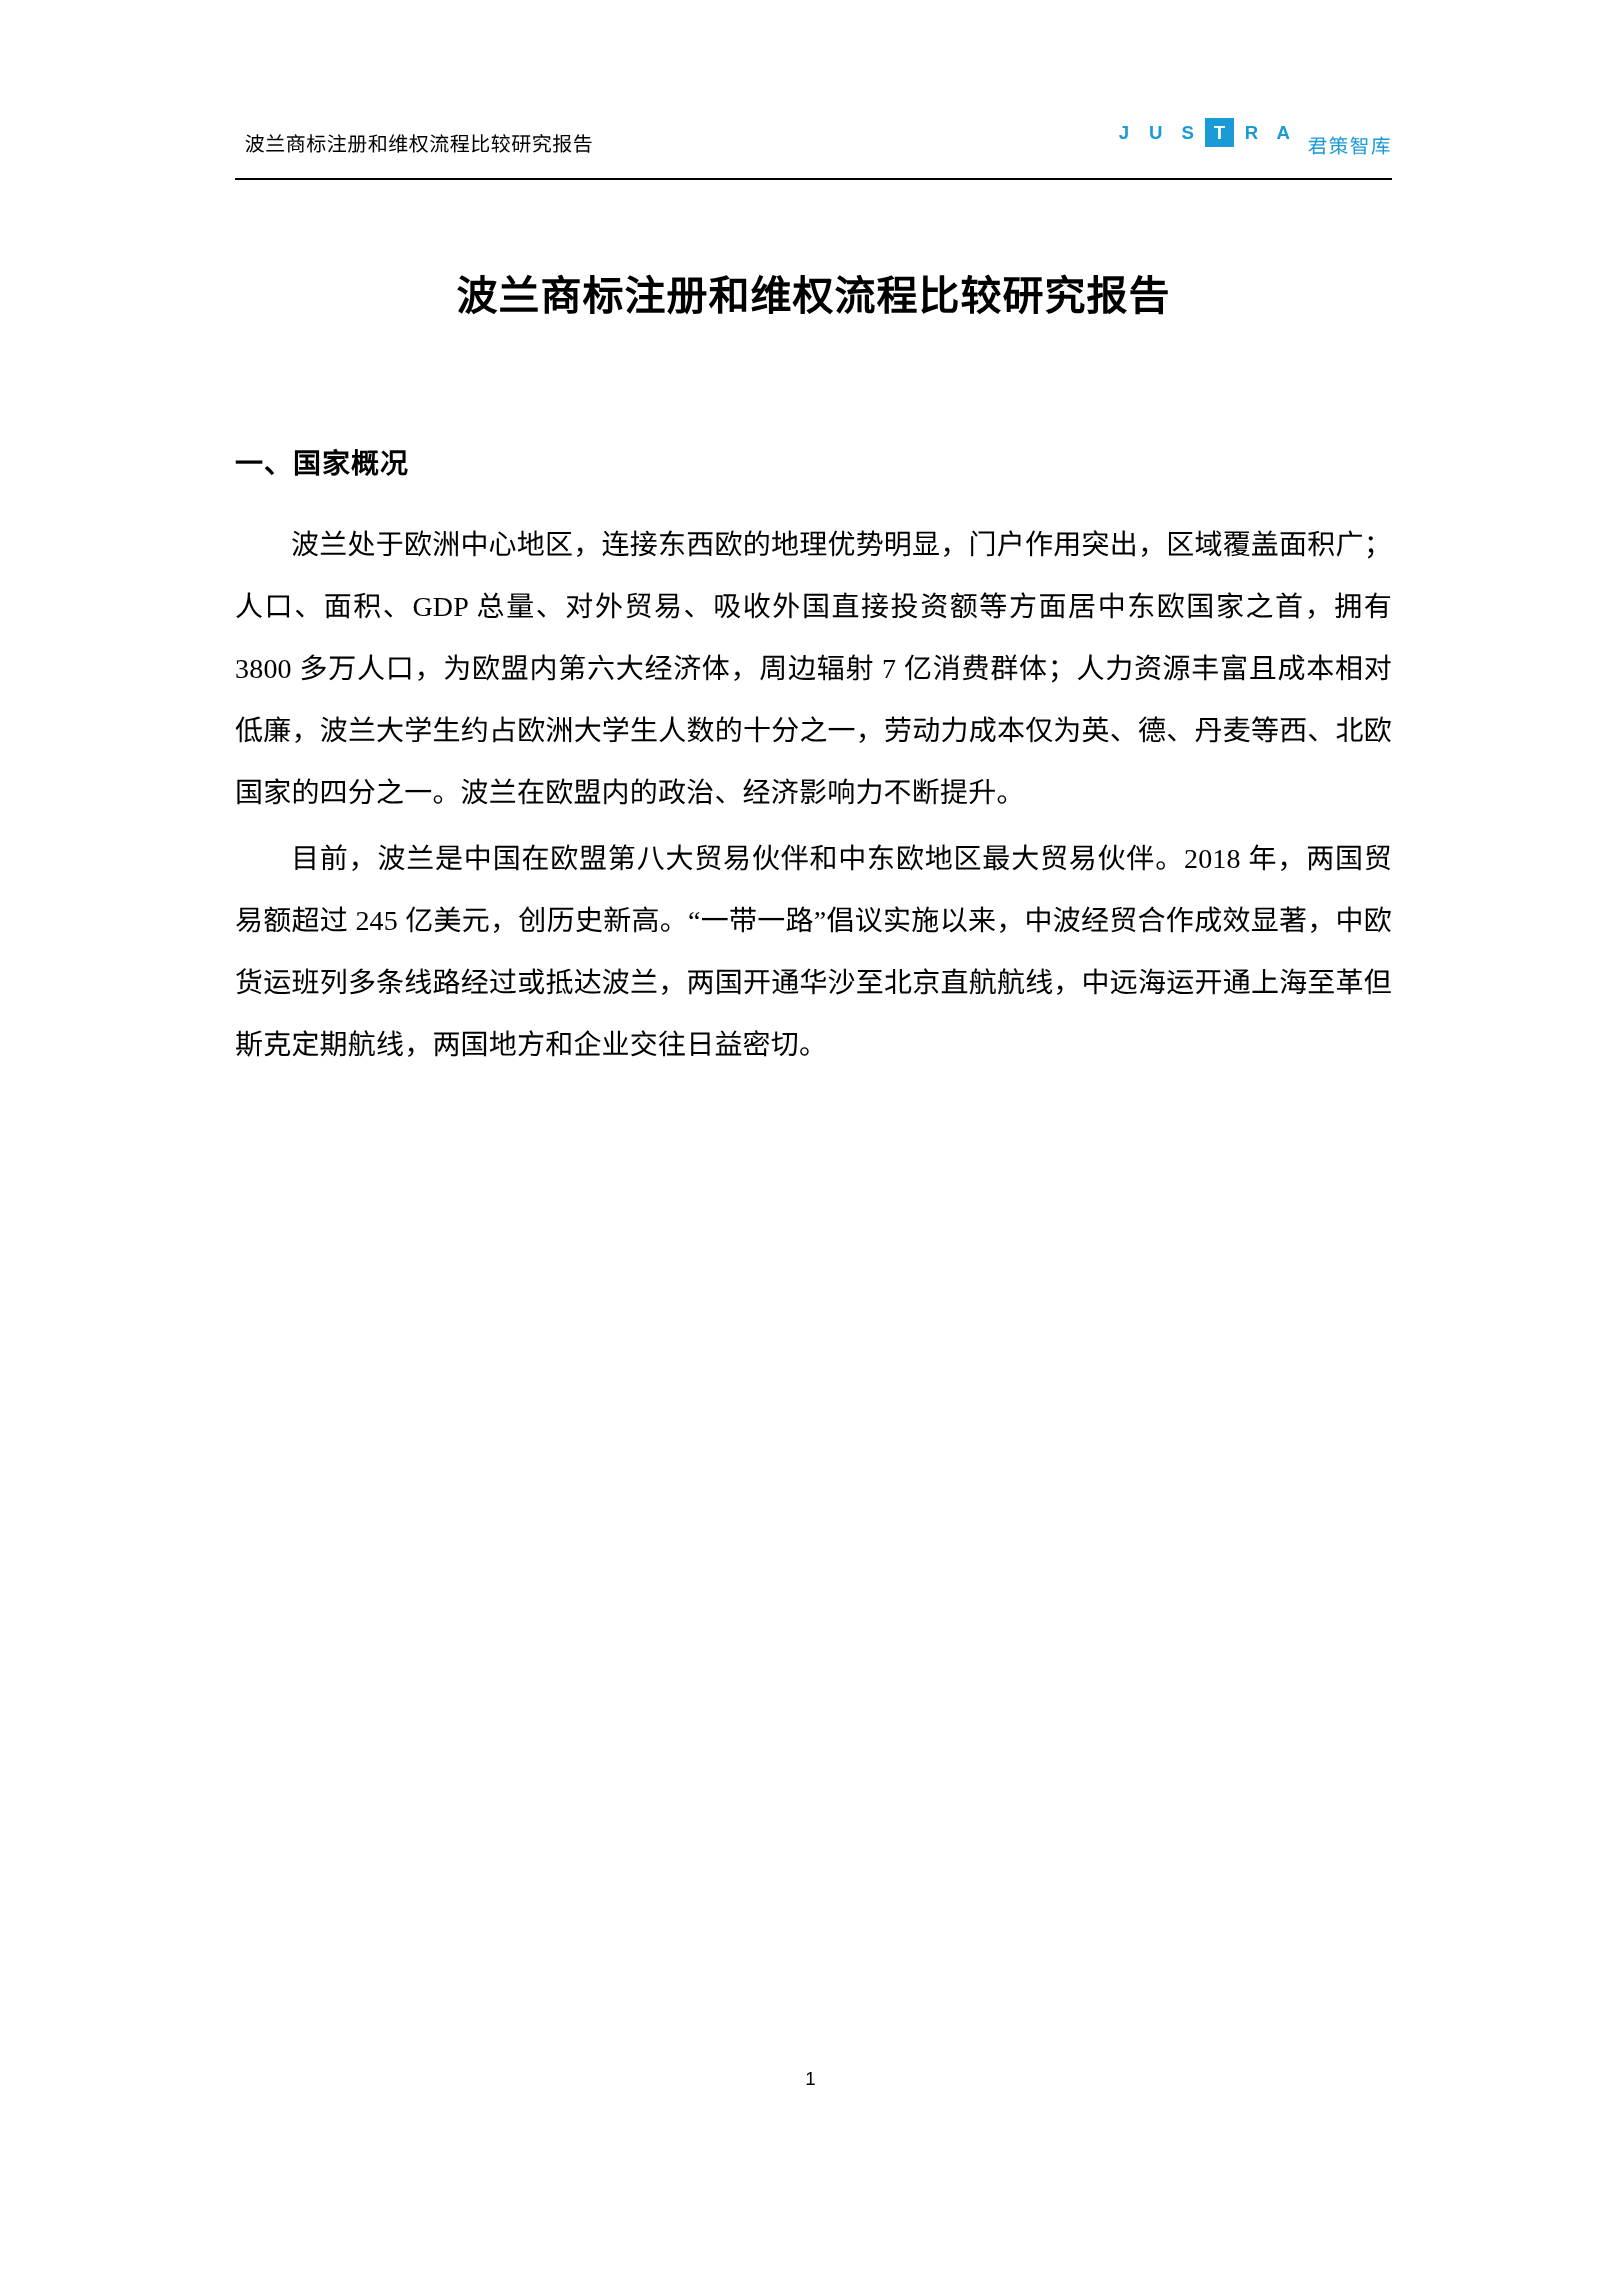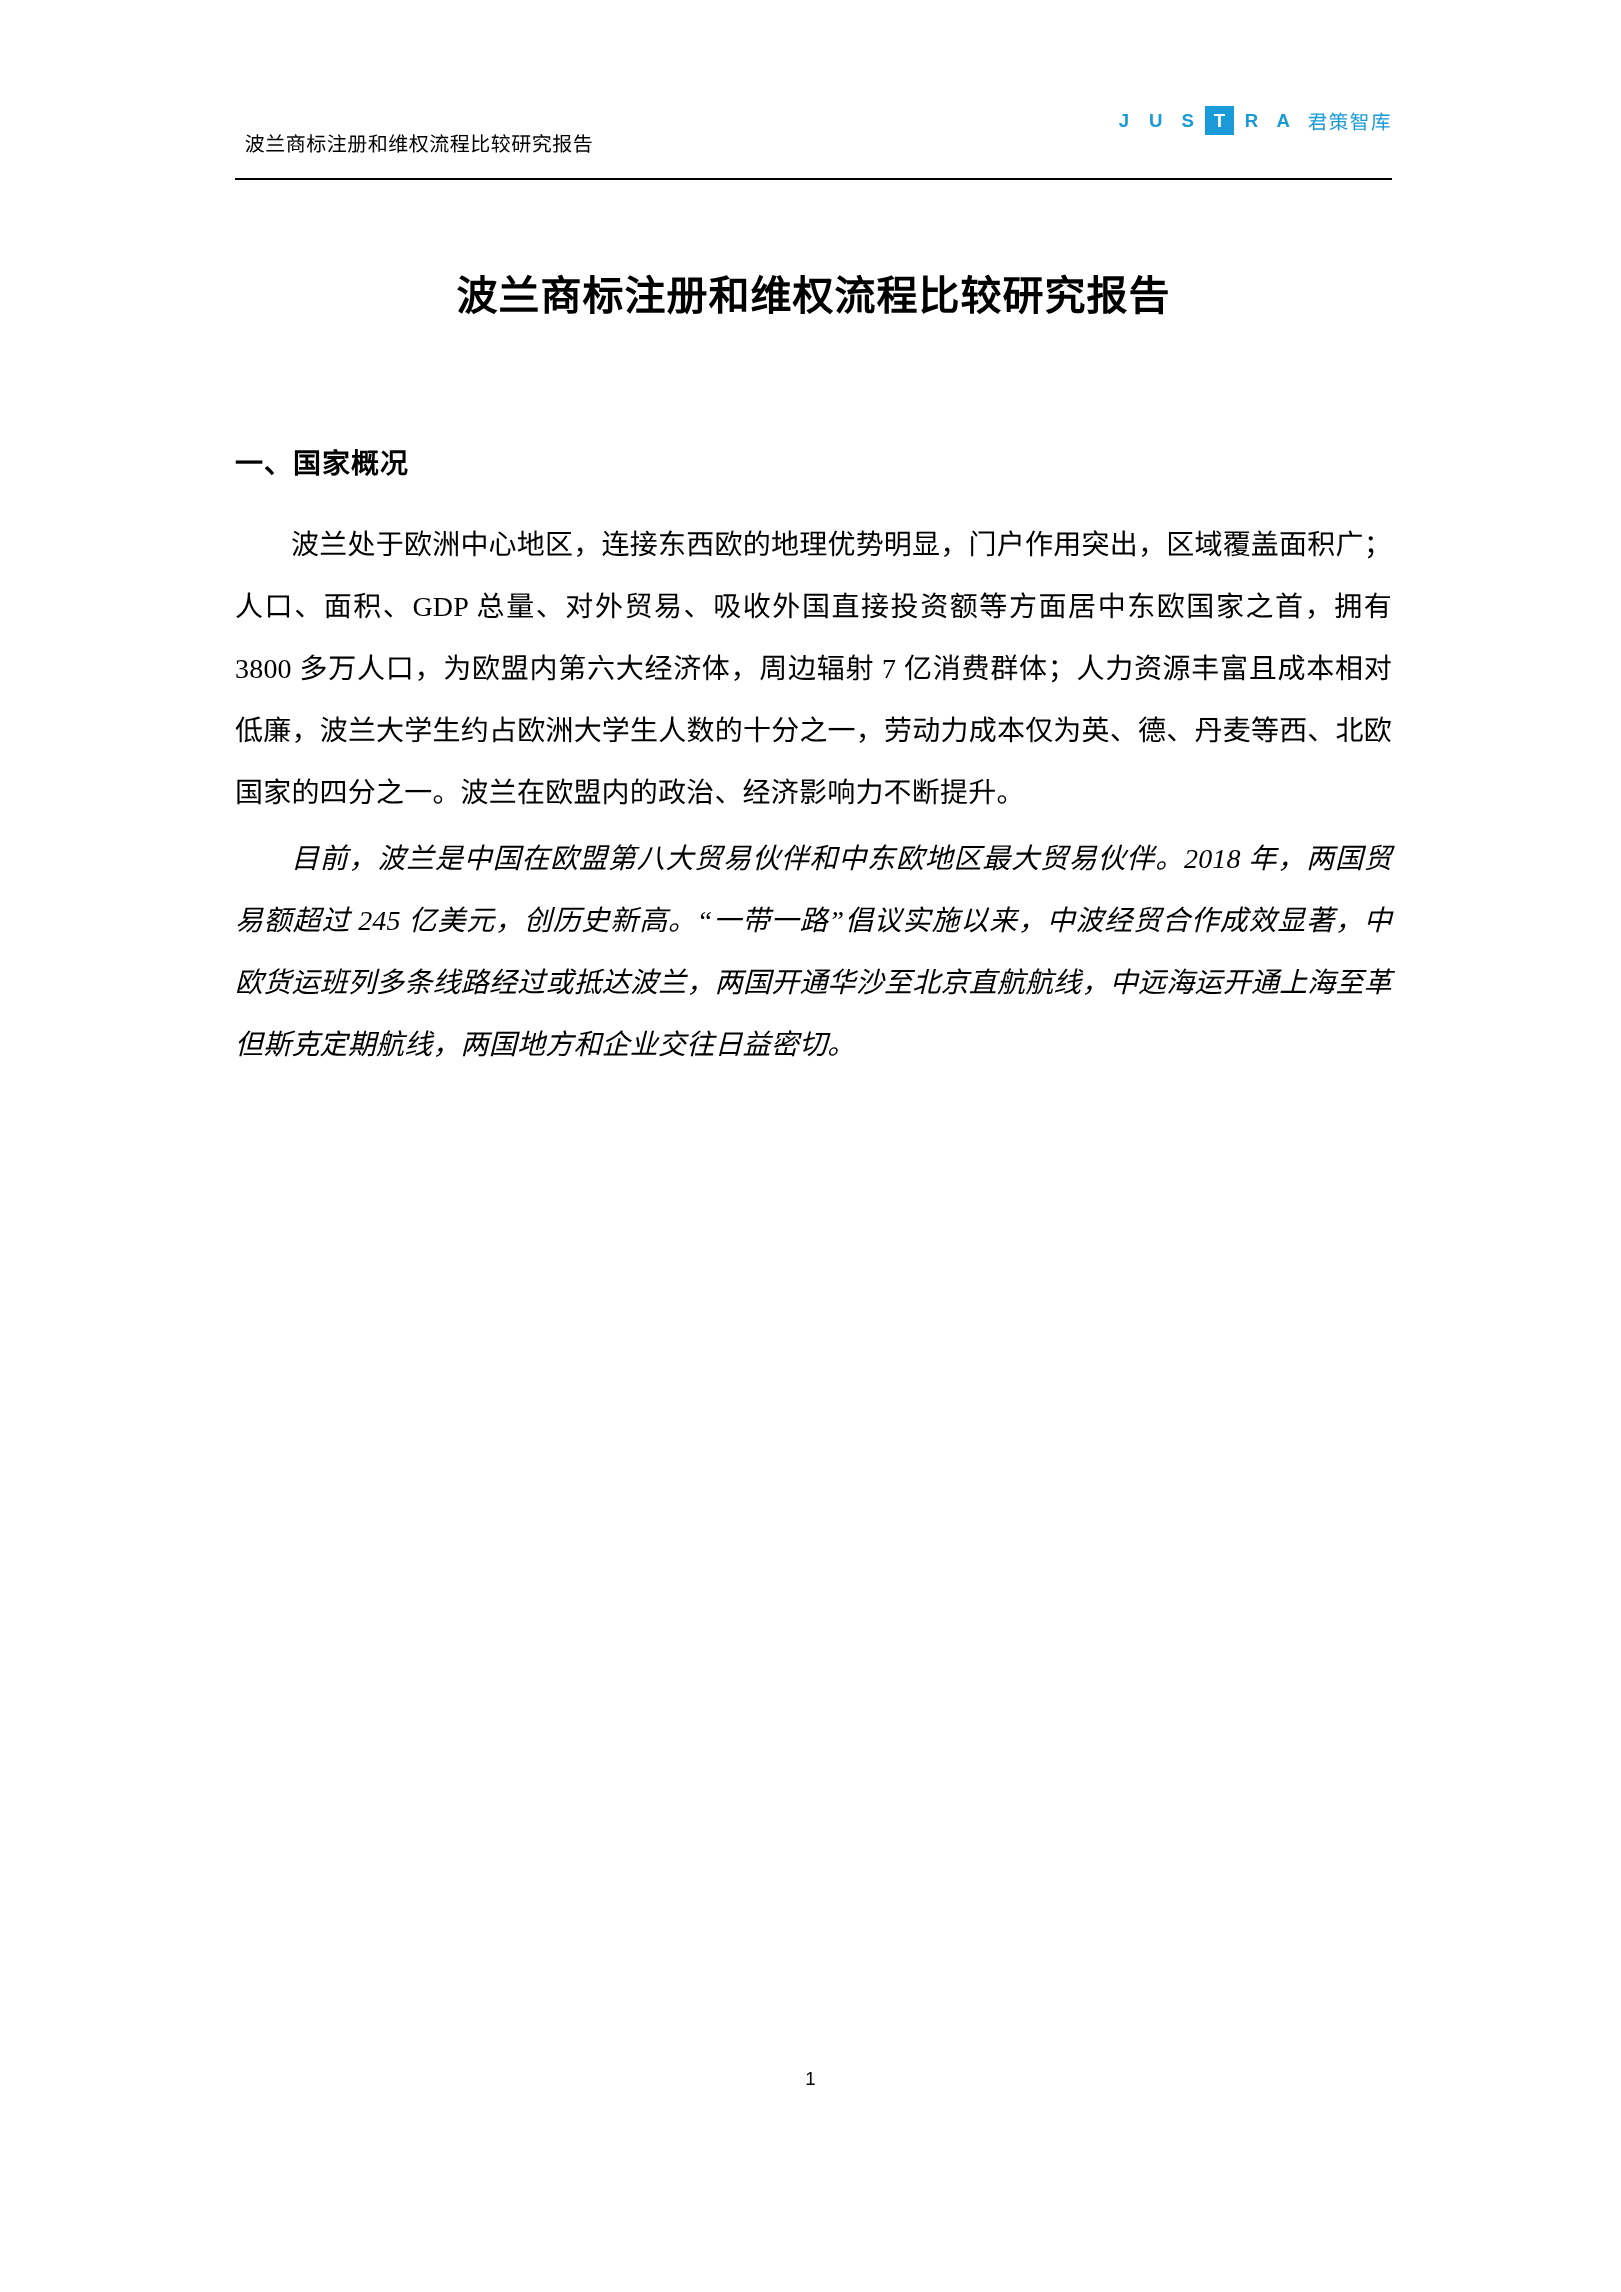--- a/index.html
+++ b/index.html
@@ -71,20 +71,21 @@
   .logo-letter.filled {
     background: #1a9ad7;
     color: #ffffff;
   }
   .logo-cn {
     font-family: "Liberation Sans", "DejaVu Sans", sans-serif;
     font-size: 19.6px;
     color: #1a9ad7;
     letter-spacing: 1.5px;
     font-weight: 500;
+    margin-top: 24px;
   }
   .header-rule {
     position: absolute;
     left: 235px;
     top: 178px;
     width: 1157px;
     height: 0;
     border-top: 2.9px solid #000000;
   }
 
@@ -118,21 +119,20 @@
     font-size: 28px;
     line-height: 62px;
     margin: 33px 0 0 0;
     text-indent: 56px;
     text-align: justify;
     text-justify: inter-ideograph;
     letter-spacing: 0.2px;
   }
   p.body-par.tight {
     margin-top: 3.9px;
-    font-style: italic;
   }
 
   .pagenum {
     position: absolute;
     left: 0;
     top: 2068px;
     width: 1621px;
     text-align: center;
     font-family: "Liberation Sans", "DejaVu Sans", sans-serif;
     font-size: 18.6px;

